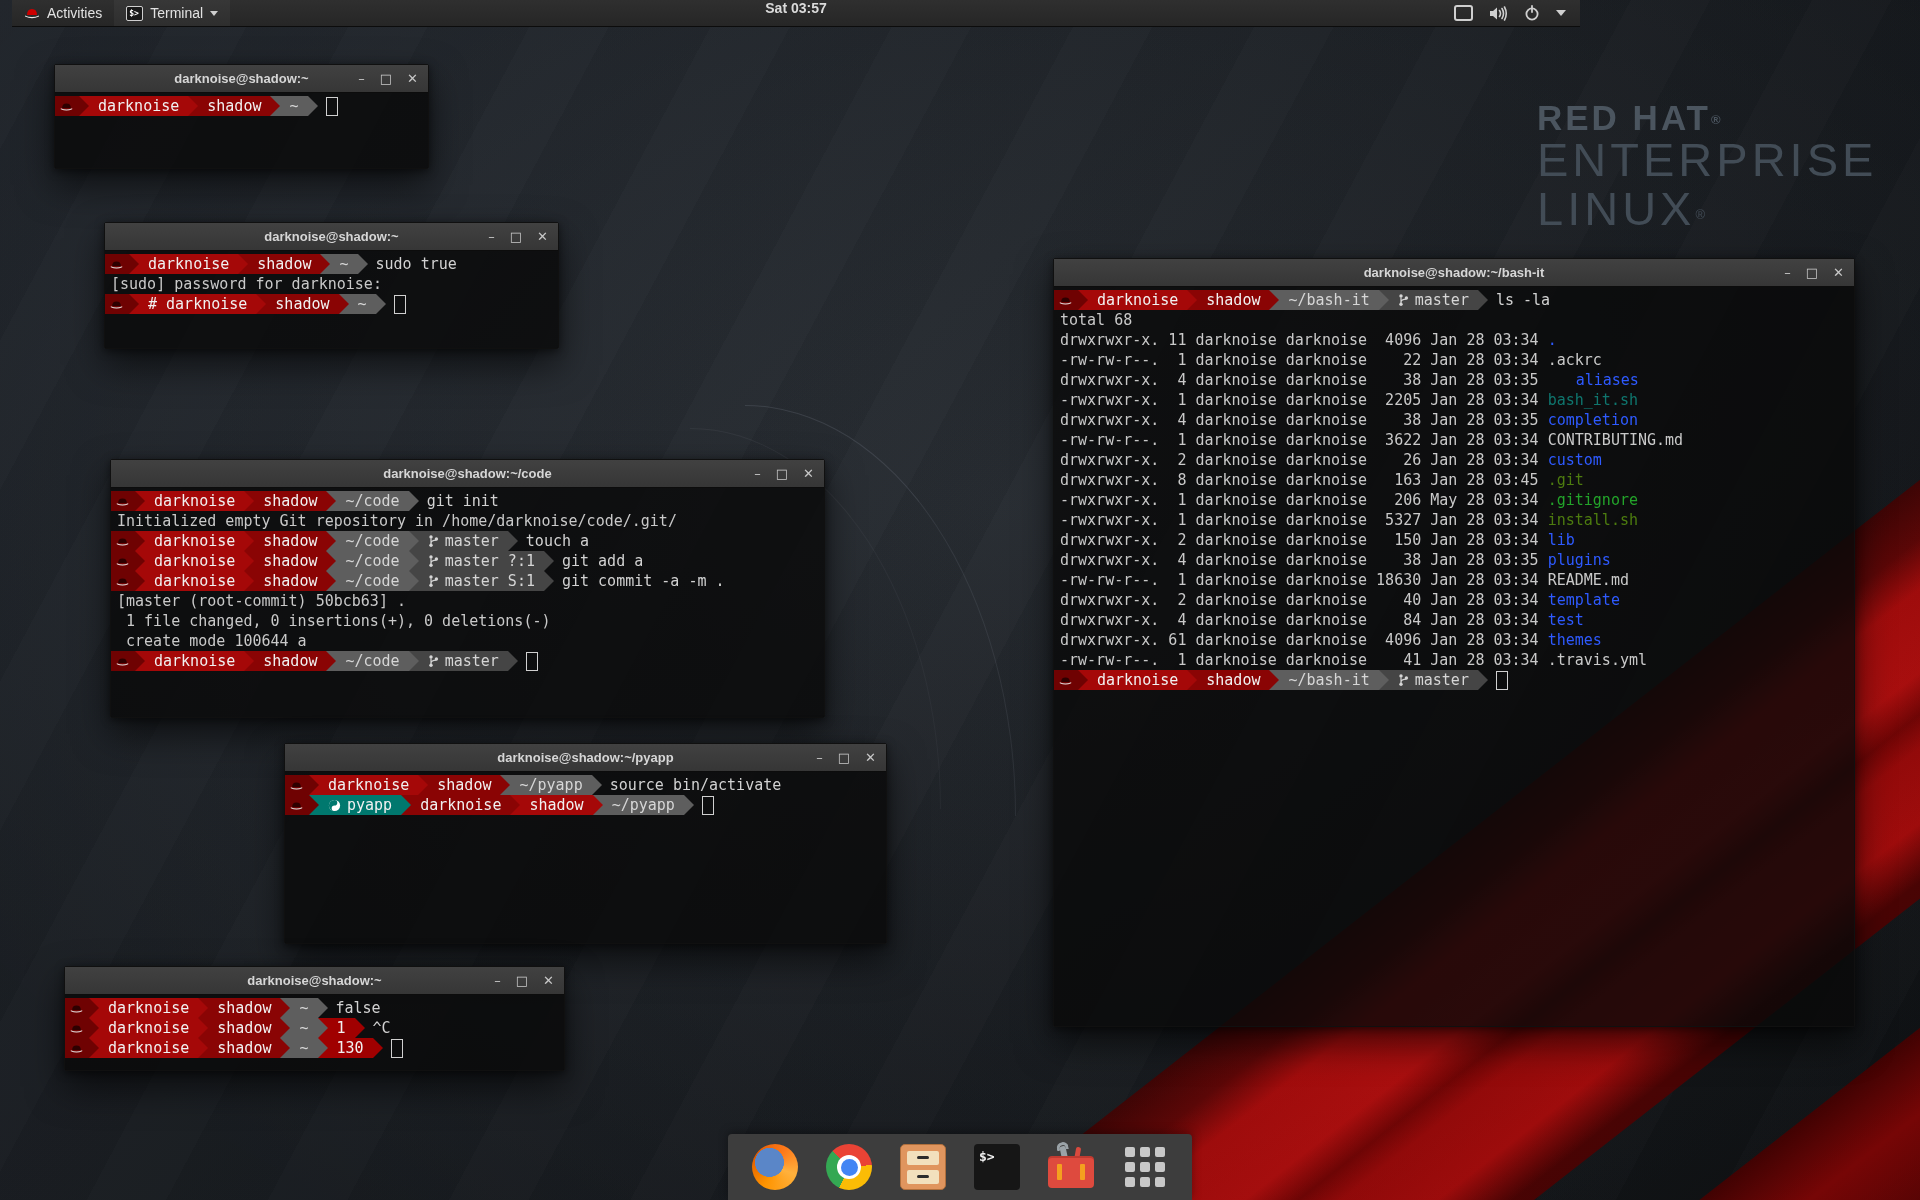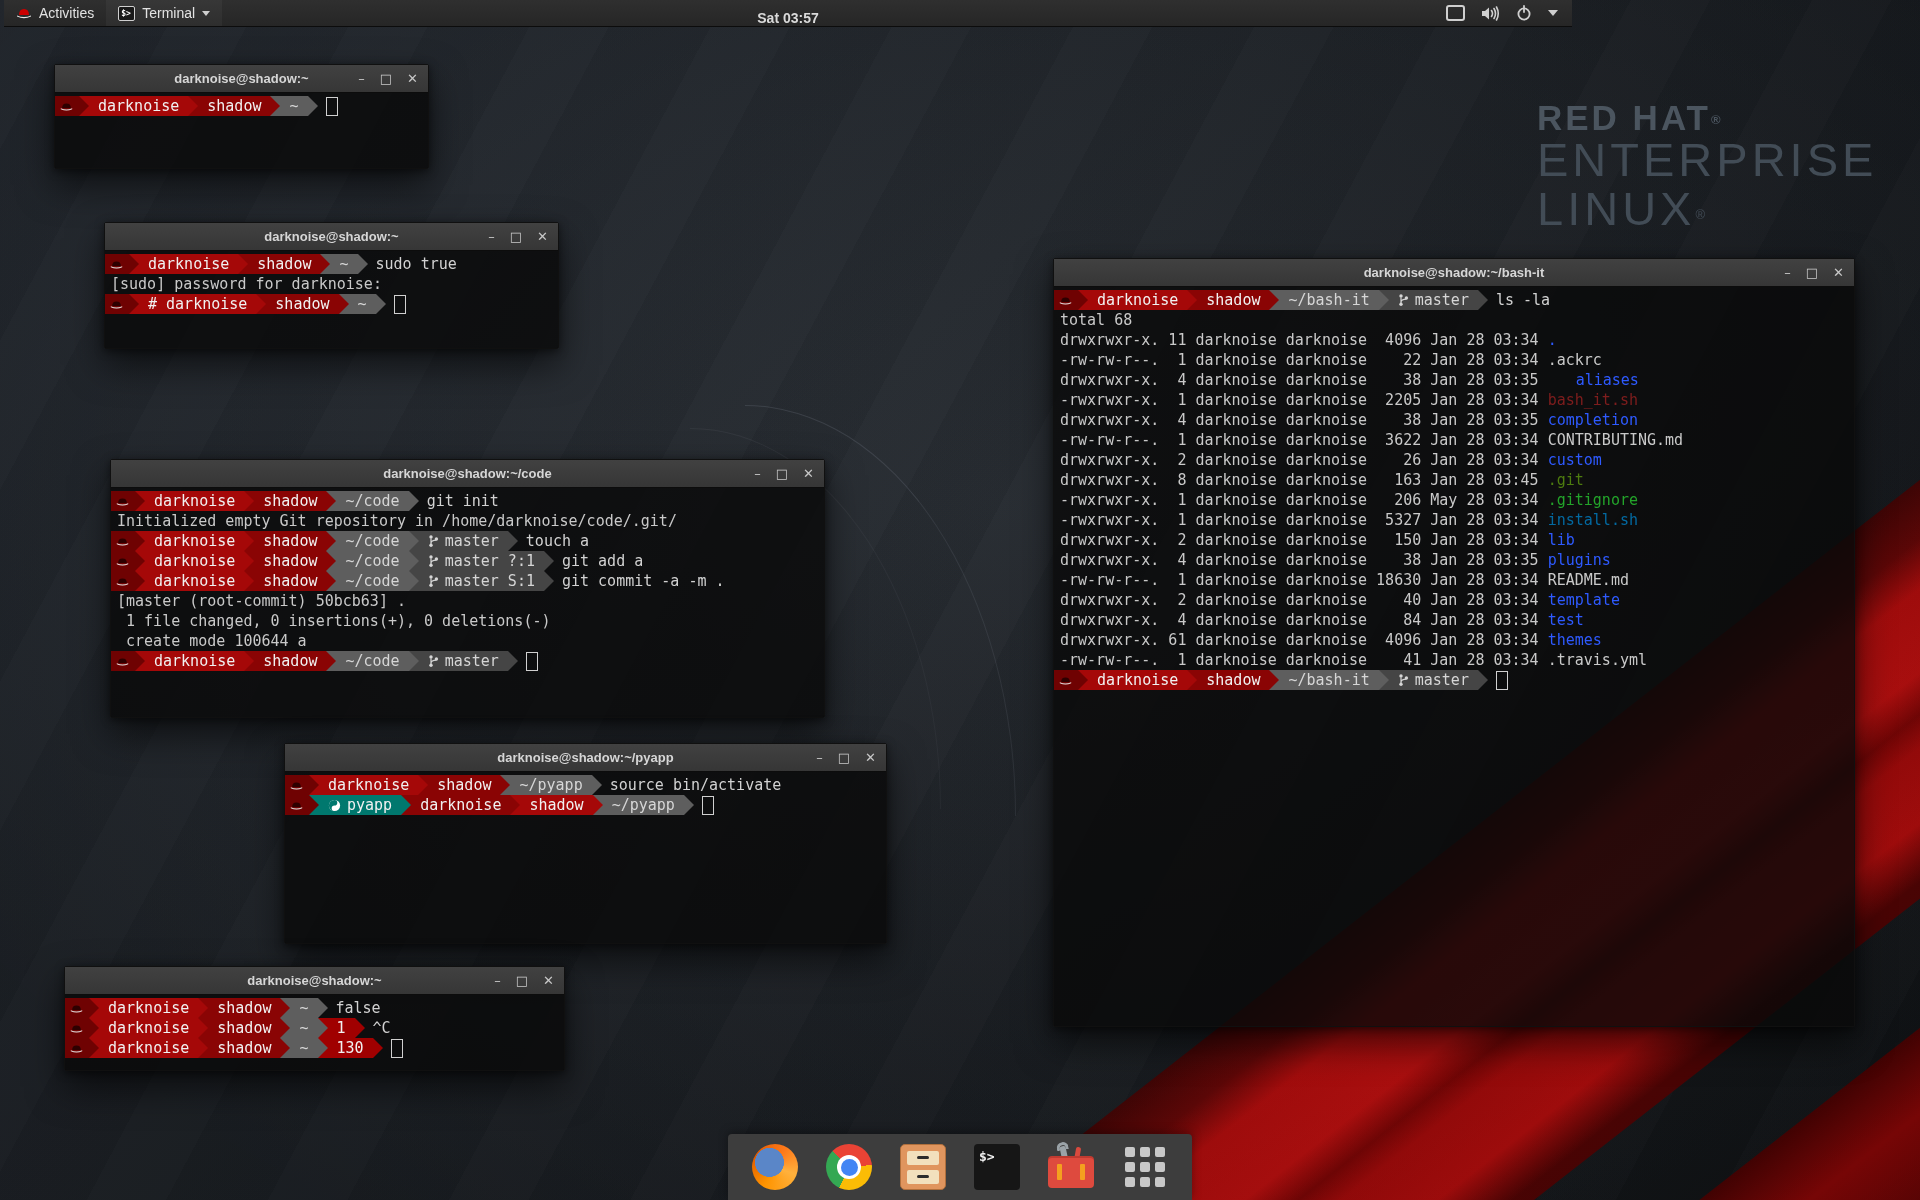--- a/index.html
+++ b/index.html
@@ -16,23 +16,23 @@
         border-top:1px solid rgba(190,200,215,.14);border-right:1px solid rgba(190,200,215,.10);}
   .arc2{left:690px;top:428px;width:250px;height:380px;
         border-top:1px solid rgba(190,200,215,.07);border-right:1px solid rgba(190,200,215,.05);}
   .stripe{position:absolute;z-index:0;}
   .stripe-main{left:800px;top:735px;width:1700px;height:330px;transform:rotate(-38deg);
     background:linear-gradient(180deg,#4a0404 0%,#6e0606 14%,#c40d0d 26%,#d01010 46%,#8a0505 56%,#b80b0b 64%,#c90e0e 82%,#5d0404 96%);}
   .stripe-2{left:1530px;top:1040px;width:800px;height:150px;transform:rotate(-38deg);
     background:linear-gradient(180deg,#560303 0%,#9e0808 45%,#6e0505 100%);}
 
   
-  .topbar{position:absolute;left:4px;top:0;width:1568px;height:26px;z-index:50;
+  .topbar{position:absolute;left:12px;top:0;width:1568px;height:26px;z-index:50;
     background:linear-gradient(#2f2f2f,#262626);border-bottom:1px solid #0c0c0c;
-    display:flex;align-items:flex-end;color:#e2e2e2;font-size:14px;}
+    display:flex;align-items:flex-start;color:#e2e2e2;font-size:14px;}
   .tb-left{display:flex;align-items:center;height:100%;}
   .tb-item{display:flex;align-items:center;gap:7px;padding:0 12px;height:100%;cursor:default;}
   .tb-appmenu{background:rgba(255,255,255,.04);}
   .tb-clock{position:absolute;left:50%;transform:translateX(-50%);font-weight:bold;color:#dadada;}
   .tb-right{position:absolute;right:8px;top:0;height:100%;display:flex;align-items:center;gap:16px;padding:0 6px;}
   .disp-ico{width:15px;height:12px;border:2px solid #cfcfcf;border-radius:3px;}
   .chev{width:0;height:0;border-left:5px solid transparent;border-right:5px solid transparent;border-top:6px solid #cfcfcf;}
   .term-mini{width:17px;height:15px;background:#191919;border:1px solid #cfcfcf;border-radius:2px;
     color:#fff;font:bold 8px/13px "DejaVu Sans Mono",monospace;text-align:left;padding-left:2px;box-sizing:border-box;}
 
@@ -315,27 +315,27 @@
           </svg></span><span class="sep" style="background: rgb(165, 8, 8);"><i style="border-left-color: rgb(111, 2, 2);"></i></span><span class="seg k-user" style="background: rgb(165, 8, 8);"><span>darknoise</span></span><span class="sep" style="background: rgb(138, 4, 4);"><i style="border-left-color: rgb(165, 8, 8);"></i></span><span class="seg k-host" style="background: rgb(138, 4, 4);"><span>shadow</span></span><span class="sep" style="background: rgb(94, 94, 94);"><i style="border-left-color: rgb(138, 4, 4);"></i></span><span class="seg k-path" style="background: rgb(94, 94, 94);"><span>~/bash-it</span></span><span class="sep" style="background: rgb(69, 69, 69);"><i style="border-left-color: rgb(94, 94, 94);"></i></span><span class="seg k-git" style="background: rgb(69, 69, 69);"><svg width="11" height="14" viewBox="0 0 11 14">
             <path d="M3 4.2 V10 M3 9.4 Q3 6.2 8.3 6.2" stroke="#d6d6d6" stroke-width="1.2" fill="none"></path>
             <circle cx="3" cy="2.9" r="1.7" fill="#d6d6d6"></circle>
             <circle cx="3" cy="11.2" r="1.7" fill="#d6d6d6"></circle>
             <circle cx="8.4" cy="5" r="1.7" fill="#d6d6d6"></circle>
           </svg><span>master</span></span><span class="sep" style="background: transparent;"><i style="border-left-color: rgb(69, 69, 69);"></i></span><span class="cmd">ls -la</span></div>
       <div class="tline"><span class="tout">total 68</span></div>
       <div class="tline"><span class="tout">drwxrwxr-x. 11 darknoise darknoise  4096 Jan 28 03:34 </span><span class="fname" style="color: rgb(46, 90, 255);">.</span></div>
       <div class="tline"><span class="tout">-rw-rw-r--.  1 darknoise darknoise    22 Jan 28 03:34 </span><span class="fname" style="color: rgb(201, 201, 201);">.ackrc</span></div>
       <div class="tline"><span class="tout">drwxrwxr-x.  4 darknoise darknoise    38 Jan 28 03:35 </span><span class="fname" style="color: rgb(46, 90, 255); margin-left: 28px;">aliases</span></div>
-      <div class="tline"><span class="tout">-rwxrwxr-x.  1 darknoise darknoise  2205 Jan 28 03:34 </span><span class="fname" style="color: #7f1d1d;">bash_it.sh</span></div>
+      <div class="tline"><span class="tout">-rwxrwxr-x.  1 darknoise darknoise  2205 Jan 28 03:34 </span><span class="fname" style="color: #0f766e;">bash_it.sh</span></div>
       <div class="tline"><span class="tout">drwxrwxr-x.  4 darknoise darknoise    38 Jan 28 03:35 </span><span class="fname" style="color: rgb(46, 90, 255);">completion</span></div>
       <div class="tline"><span class="tout">-rw-rw-r--.  1 darknoise darknoise  3622 Jan 28 03:34 </span><span class="fname" style="color: rgb(201, 201, 201);">CONTRIBUTING.md</span></div>
       <div class="tline"><span class="tout">drwxrwxr-x.  2 darknoise darknoise    26 Jan 28 03:34 </span><span class="fname" style="color: rgb(46, 90, 255);">custom</span></div>
       <div class="tline"><span class="tout">drwxrwxr-x.  8 darknoise darknoise   163 Jan 28 03:45 </span><span class="fname" style="color: #4d7c0f;">.git</span></div>
       <div class="tline"><span class="tout">-rwxrwxr-x.  1 darknoise darknoise   206 May 28 03:34 </span><span class="fname" style="color: rgb(35, 164, 42);">.gitignore</span></div>
-      <div class="tline"><span class="tout">-rwxrwxr-x.  1 darknoise darknoise  5327 Jan 28 03:34 </span><span class="fname" style="color: #0369a1;">install.sh</span></div>
+      <div class="tline"><span class="tout">-rwxrwxr-x.  1 darknoise darknoise  5327 Jan 28 03:34 </span><span class="fname" style="color: #4d7c0f;">install.sh</span></div>
       <div class="tline"><span class="tout">drwxrwxr-x.  2 darknoise darknoise   150 Jan 28 03:34 </span><span class="fname" style="color: rgb(46, 90, 255);">lib</span></div>
       <div class="tline"><span class="tout">drwxrwxr-x.  4 darknoise darknoise    38 Jan 28 03:35 </span><span class="fname" style="color: rgb(46, 90, 255);">plugins</span></div>
       <div class="tline"><span class="tout">-rw-rw-r--.  1 darknoise darknoise 18630 Jan 28 03:34 </span><span class="fname" style="color: rgb(201, 201, 201);">README.md</span></div>
       <div class="tline"><span class="tout">drwxrwxr-x.  2 darknoise darknoise    40 Jan 28 03:34 </span><span class="fname" style="color: rgb(46, 90, 255);">template</span></div>
       <div class="tline"><span class="tout">drwxrwxr-x.  4 darknoise darknoise    84 Jan 28 03:34 </span><span class="fname" style="color: rgb(46, 90, 255);">test</span></div>
       <div class="tline"><span class="tout">drwxrwxr-x. 61 darknoise darknoise  4096 Jan 28 03:34 </span><span class="fname" style="color: rgb(46, 90, 255);">themes</span></div>
       <div class="tline"><span class="tout">-rw-rw-r--.  1 darknoise darknoise    41 Jan 28 03:34 </span><span class="fname" style="color: rgb(201, 201, 201);">.travis.yml</span></div>
       <div class="tline"><span class="seg k-hat" style="background: rgb(111, 2, 2);"><svg width="13" height="11" viewBox="0 0 13 11">
             <path d="M2.2 7 Q2.2 2.6 6.5 2.6 Q10.8 2.6 10.8 7 Z" fill="#2e0000"></path>
             <path d="M.8 7.3 Q6.5 9.9 12.2 7.3 L12.2 8.3 Q6.5 10.9 .8 8.3 Z" fill="#e9e9e9"></path>

